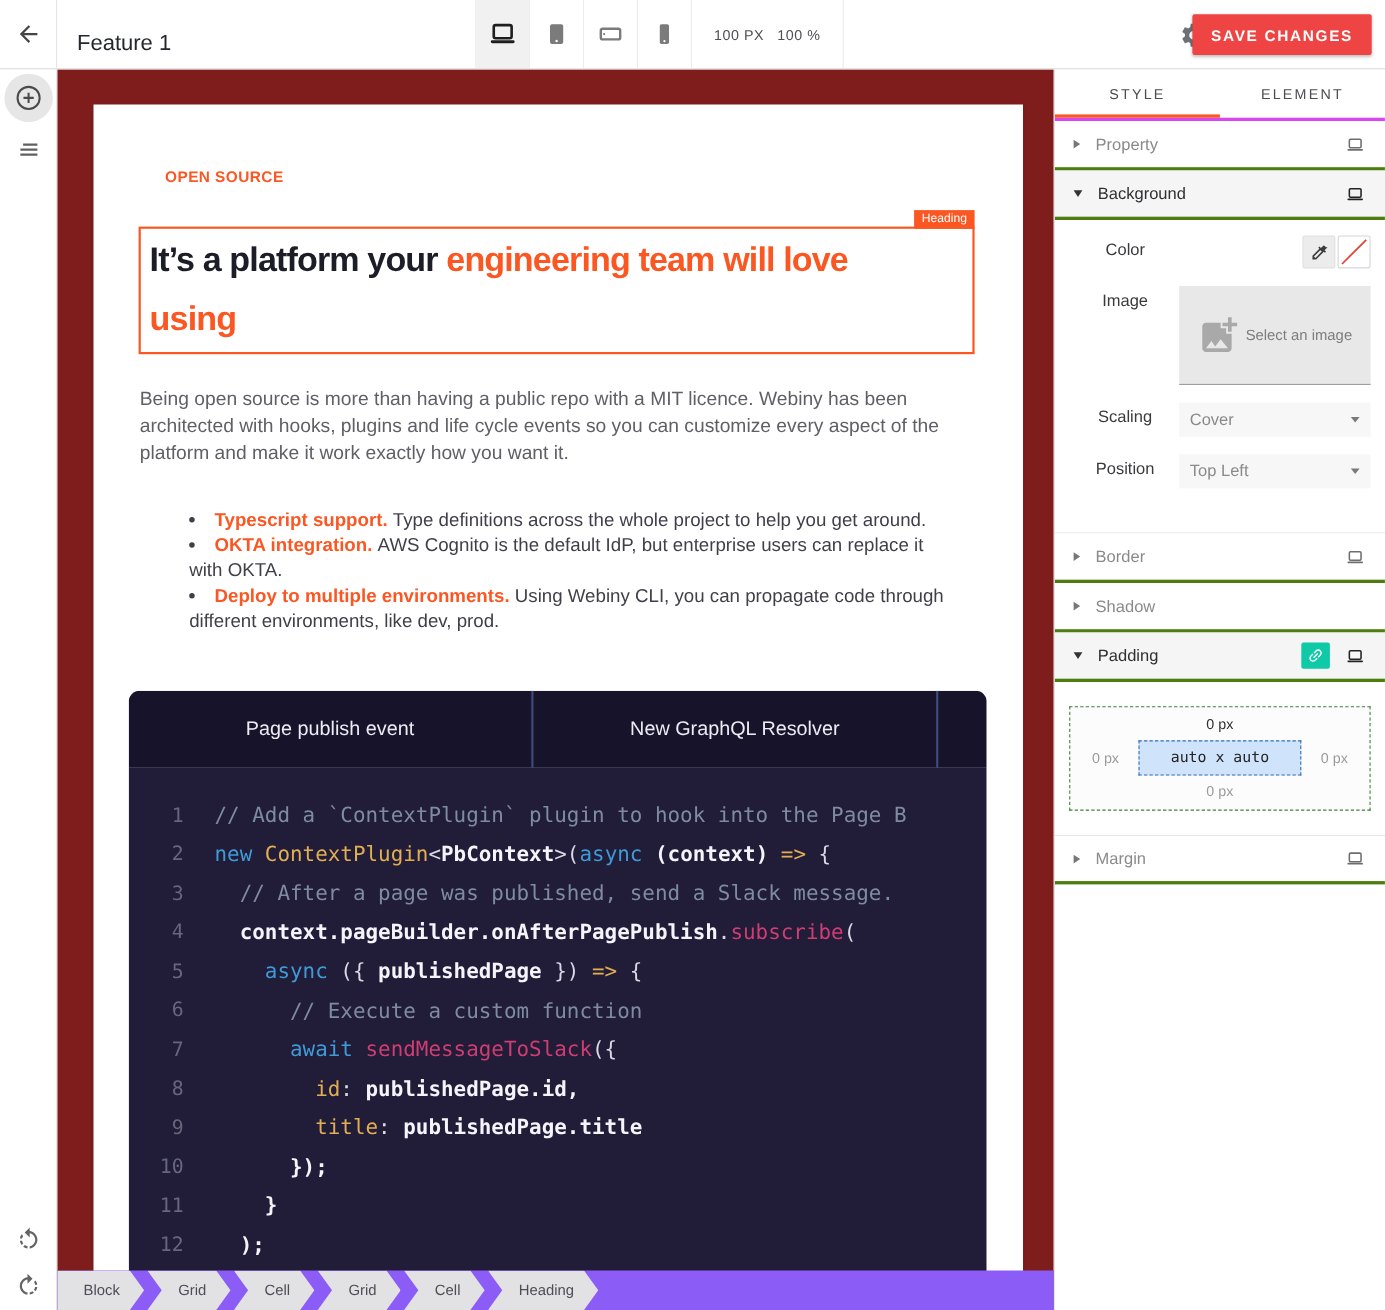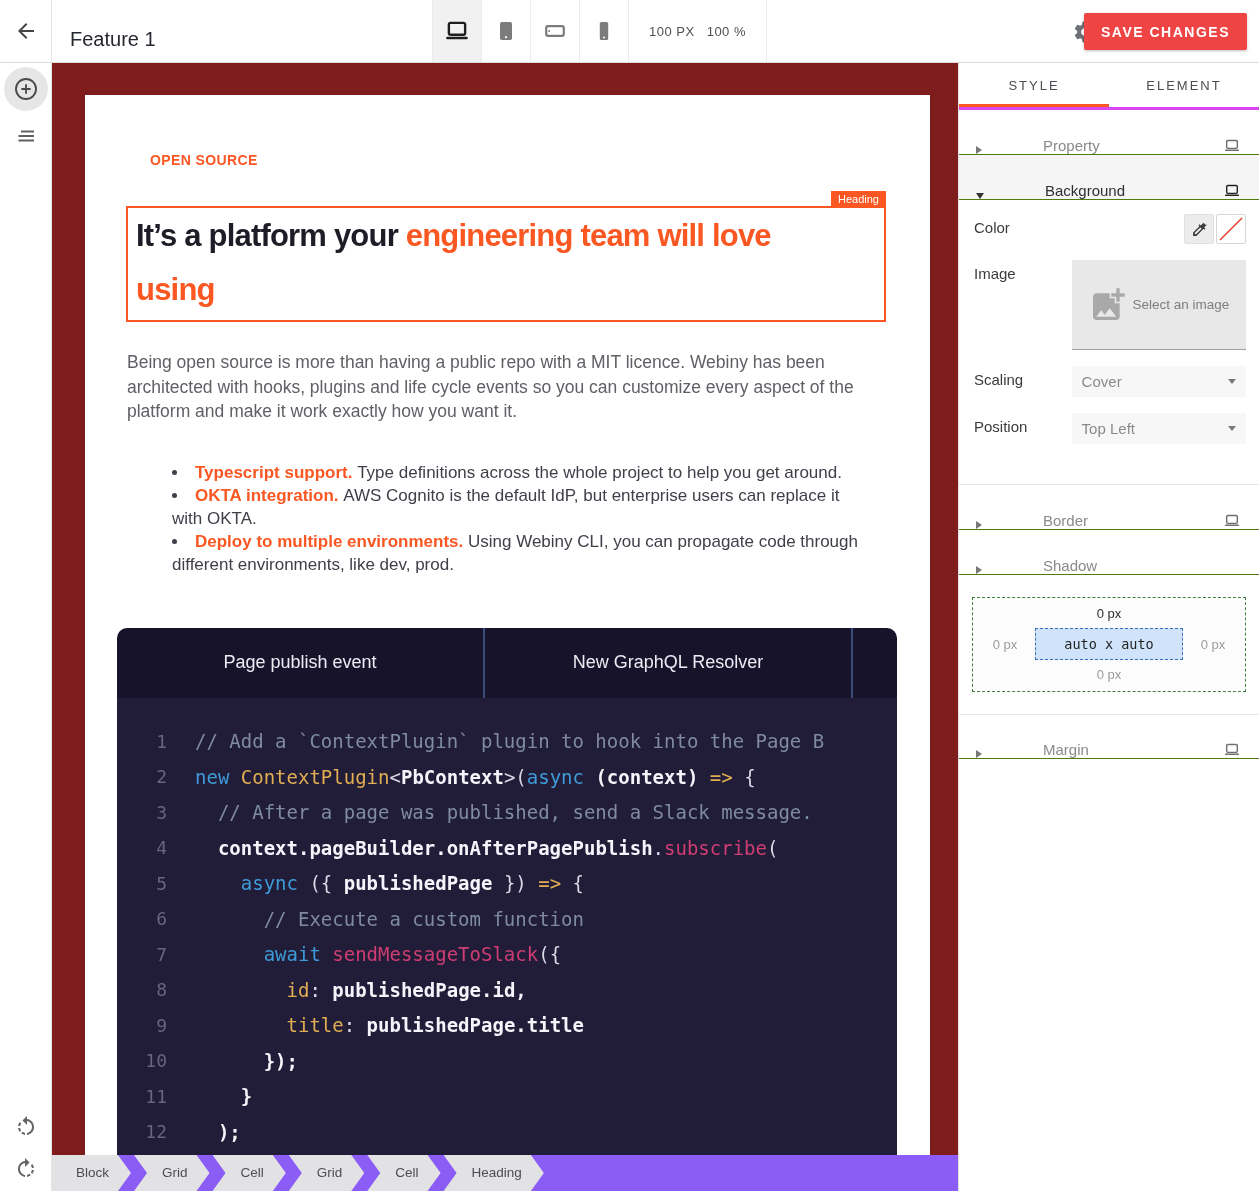--- a/index.html
+++ b/index.html
@@ -66,34 +66,34 @@
   .tk-pk { color:#cf3d72; } .tk-pl { color:#d8d9e6; } .tk-bd { color:#f4f4fa; font-weight:700; }
 
   
   .rightpanel { position:absolute; top:63px; right:0; bottom:0; width:301px; background:#fff;
                 border-left:1px solid #e0e0e0; z-index:15; }
   .panel-tabs { position:relative; height:47px; display:flex; border-bottom:3px solid #d946ef; }
   .panel-tab { width:50%; display:flex; align-items:center; justify-content:center; font-size:13px;
                letter-spacing:2px; color:#4c4c52; cursor:pointer; }
   .tab-underline { position:absolute; left:0; bottom:0; width:50%; height:3px; background:#fa5723; }
 
-  .sec-row { height:45px; display:flex; align-items:flex-end; padding:0 17px; border-bottom:1px solid #4d7c0f;
-             cursor:pointer; background:#fff;gap:47px; }
+  .sec-row { height:45px; display:flex; align-items:center; padding:0 17px; border-bottom:3px solid #4d7c0f;
+             cursor:pointer; background:#fff; }
   .sec-row.open { background:#f5f5f5; }
   .sec-label { margin-left:14px; font-size:15px; color:#8a8a8a; }
   .sec-row.open .sec-label { color:#2f2f33; }
   .sec-row .spacer { margin-left:auto; }
   .chev-r { width:0; height:0; border-left:6px solid #777; border-top:4.5px solid transparent; border-bottom:4.5px solid transparent; }
   .chev-d { width:0; height:0; border-top:6px solid #333; border-left:4.5px solid transparent; border-right:4.5px solid transparent; }
   .row-laptop { width:20px; height:17px; color:#6e6e6e; }
   .row-laptop.dark { color:#222; }
 
   .bg-content { padding:14px 13px 40px 15px; border-bottom:1px solid #e6e6e6; }
   .prop-line { display:flex; align-items:flex-start; margin-bottom:16px; }
-  .prop-label { width:98px; font-size:15px; color:#3a3a3e; padding-top:5px; }
+  .prop-label { width:98px; font-size:15px; color:#3a3a3e; padding-top:5px;text-align:center; }
   .swatch-group { margin-left:auto; display:flex; gap:2px; }
   .btn-eyedrop { width:30px; height:30px; background:#ececec; border:1px solid #e0e0e0; border-radius:2px;
                  display:flex; align-items:center; justify-content:center; cursor:pointer; }
   .btn-none { width:30px; height:30px; background:#fff; border:1px solid #d6d6d6; border-radius:2px; cursor:pointer; }
   .img-select { margin-left:auto; width:175px; height:90px; background:#e8e8e8; border-bottom:1px solid #9f9f9f;
                 display:flex; flex-direction:row; align-items:center; justify-content:center; gap:4px; cursor:pointer; }
   .img-select .hint { font-size:13.5px; color:#7d7d7d; }
   .select-box { margin-left:auto; width:175px; height:31px; background:#f7f7f7; display:flex; align-items:center;
                 padding:0 10px; cursor:pointer; }
   .select-box .val { font-size:15px; color:#8a8a8a; }
@@ -387,20 +387,38 @@
           <rect x="2" y="17.5" width="20" height="2.2" rx="1.1" fill="currentColor"></rect>
         </svg>
     </span>
   </div>
 
   <div class="sec-row">
     <span class="chev-r"></span>
     <span class="sec-label">Shadow</span>
   </div>
 
+  <div class="sec-row open">
+    <span class="chev-d"></span>
+    <span class="sec-label">Padding</span>
+    <span class="spacer"></span>
+    <span class="link-btn">
+      <span>
+        <svg width="16" height="16" viewBox="0 0 24 24" fill="#fff" style="transform:rotate(-45deg)">
+            <path d="M3.9 12c0-1.71 1.39-3.1 3.1-3.1h4V7H7c-2.76 0-5 2.24-5 5s2.24 5 5 5h4v-1.9H7c-1.71 0-3.1-1.39-3.1-3.1zM8 13h8v-2H8v2zm9-6h-4v1.9h4c1.71 0 3.1 1.39 3.1 3.1s-1.39 3.1-3.1 3.1h-4V17h4c2.76 0 5-2.24 5-5s-2.24-5-5-5z"></path>
+          </svg>
+      </span>
+    </span>
+    <span class="row-laptop dark">
+      <svg width="20" height="17" viewBox="0 0 24 24">
+          <rect x="4.5" y="5" width="15" height="11" rx="1.5" fill="none" stroke="currentColor" stroke-width="2"></rect>
+          <rect x="2" y="17.5" width="20" height="2.2" rx="1.1" fill="currentColor"></rect>
+        </svg>
+    </span>
+  </div>
 
   <div class="pad-wrap">
     <div class="pad-box">
       <div class="pad-top">0 px</div>
       <div class="pad-mid">
         <div class="pad-side">0 px</div>
         <div class="pad-center">auto x auto</div>
         <div class="pad-side">0 px</div>
       </div>
       <div class="pad-bottom">0 px</div>

